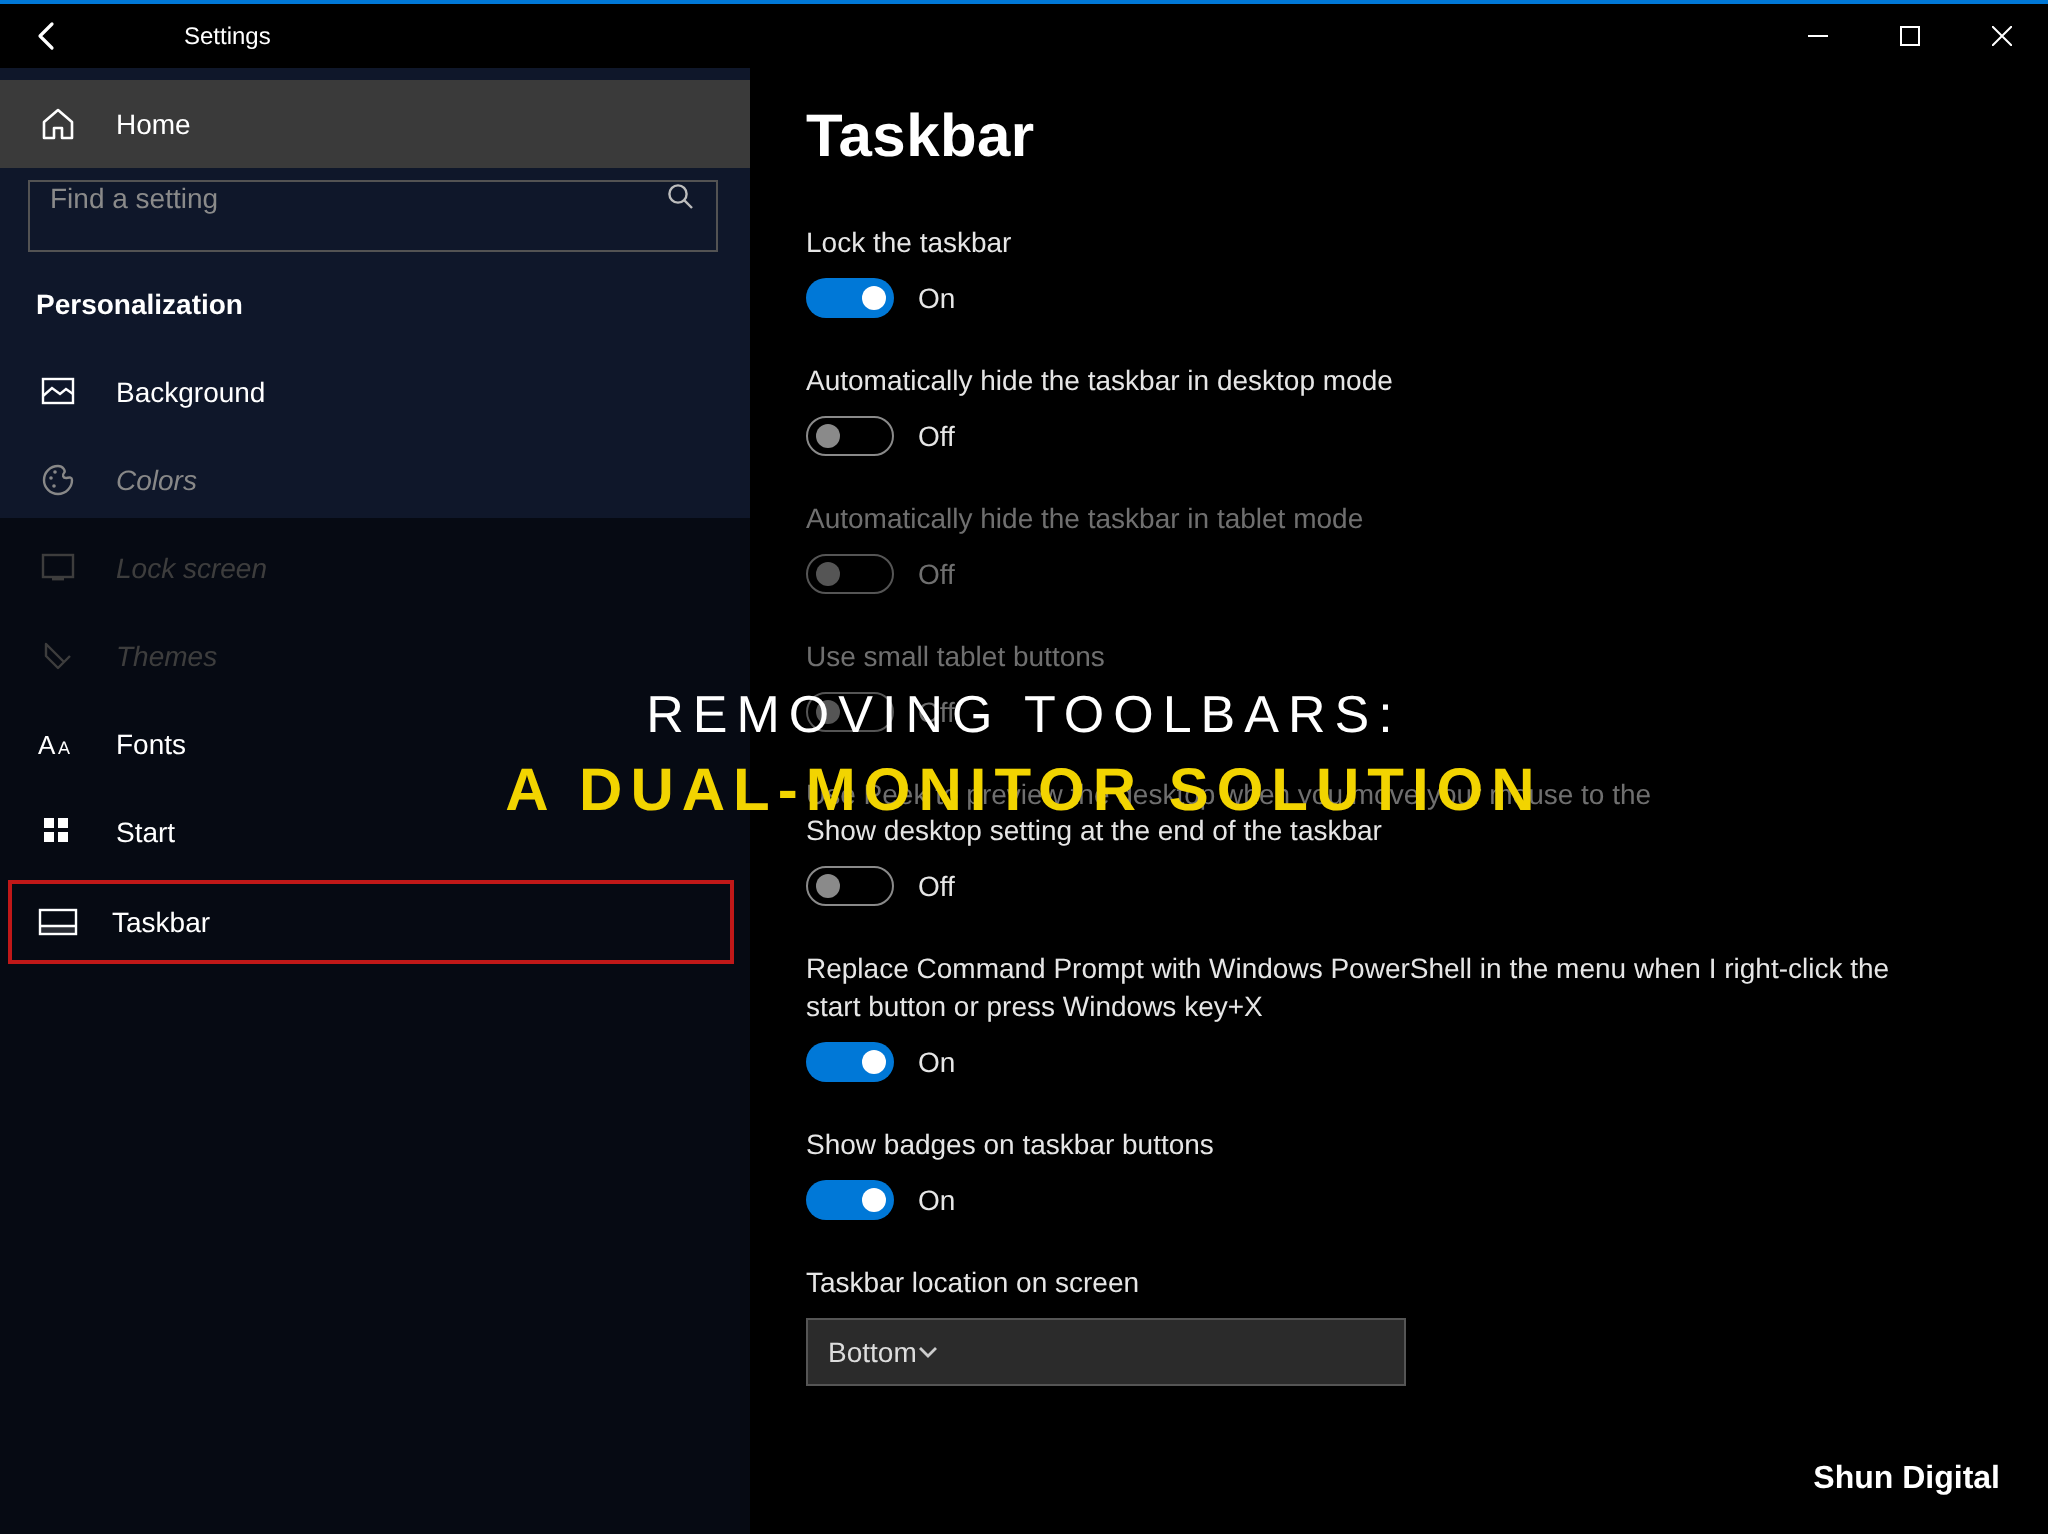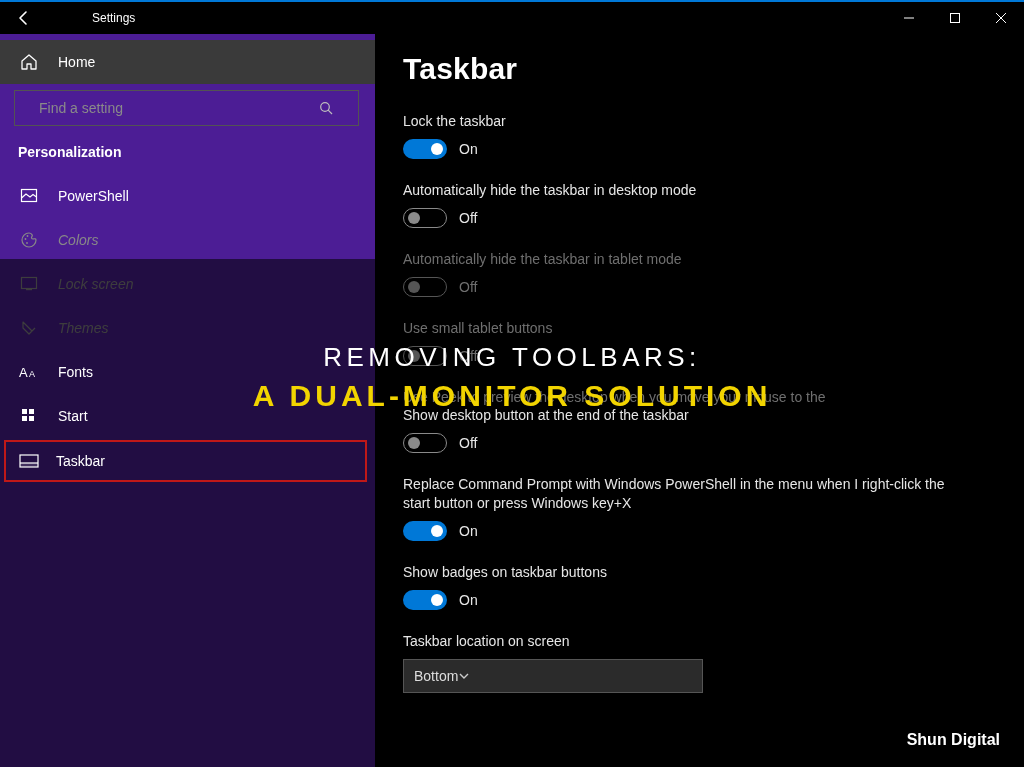--- a/index.html
+++ b/index.html
@@ -4,29 +4,29 @@
 <style>
 * { margin: 0; padding: 0; box-sizing: border-box; font-family: "Segoe UI", Arial, sans-serif; }
 html, body { width: 1024px; height: 767px; background: #000; overflow: hidden; color: #fff; }
 .window { width: 1024px; height: 767px; background: #000; border-top: 2px solid #0078d7; position: relative; }
 .titlebar { height: 32px; display: flex; align-items: center; background: #000; gap: 40px; }
 .back-btn { width: 48px; height: 32px; display: flex; align-items: center; justify-content: center; color: #fff; }
 .title { font-size: 12px; color: #fff; padding-left: 4px; }
 .win-controls { margin-left: auto; display: flex; }
 .win-btn { width: 46px; height: 32px; display: flex; align-items: center; justify-content: center; color: #fff; }
 .body { display: flex; height: calc(100% - 32px); }
-.sidebar { width: 375px; background: #4c1d95; display: flex; flex-direction: column; padding-top: 6px; position: relative; }
+.sidebar { width: 375px; background: #0f172a; display: flex; flex-direction: column; padding-top: 6px; position: relative; }
 .sidebar::after { content:""; position:absolute; left:0; right:0; top:225px; bottom:0; background: rgba(0,0,0,0.55); pointer-events:none; }
 .side-item { display: flex; align-items: center; height: 44px; padding-left: 18px; color: #fff; font-size: 14px; position: relative; }
 .side-item.home { background: #3a3a3a; }
 .side-item .icon-slot { width: 22px; height: 22px; display: flex; align-items: center; justify-content: center; margin-right: 18px; color: #fff; }
 .side-item .icon-slot.dim, .side-item.dim { color: #888; font-style: italic; }
 .side-item.dim .icon-slot { color: #888; }
 .search-wrap { padding: 6px 16px 10px 14px; }
-.search { height: 36px; border: 1px solid #535353; background: transparent; display: flex; align-items: center; padding: 0 24px; color: #aaa; font-size: 14px; }
+.search { height: 36px; border: 1px solid #535353; background: transparent; display: flex; padding: 0 10px; color: #aaa; font-size: 14px; }
 .search span.ph { flex: 1; color: #8a8a8a; }
 .search .sicon { color: #bdbdbd; }
 .section-label { padding: 8px 0 14px 18px; font-size: 14px; color: #fff; font-weight: 600; }
 .side-item.taskbar-sel { border: 2px solid #c01818; height: 42px; margin: 2px 8px 2px 4px; padding-left: 12px; }
 .side-item.taskbar-sel .icon-slot { margin-right: 16px; }
 .content { flex: 1; background: #000; padding: 18px 28px 0 28px; overflow: hidden; position: relative; }
 h1.page-title { font-size: 30px; font-weight: 600; margin-bottom: 26px; letter-spacing: 0.2px; }
 .setting { margin-bottom: 22px; }
 .setting .label { font-size: 14px; color: #e6e6e6; margin-bottom: 8px; line-height: 1.35; max-width: 560px; }
 .setting .label.dim, .setting.dim .label { color: #6f6f6f; }
@@ -106,21 +106,21 @@
 
       <div class="section-label">Personalization</div>
 
       <div class="side-item">
         <span class="icon-slot">
           <svg width="18" height="18" viewBox="0 0 18 18">
               <rect x="1.5" y="2.5" width="15" height="12" stroke="#fff" stroke-width="1.2" fill="none"></rect>
               <path d="M1.5 11 L6 7 L10 10 L13 7.5 L16.5 10" stroke="#fff" stroke-width="1.2" fill="none"></path>
             </svg>
         </span>
-        <span>PowerShell</span>
+        <span>Background</span>
       </div>
 
       <div class="side-item dim">
         <span class="icon-slot">
           <svg width="18" height="18" viewBox="0 0 18 18">
               <path d="M9 2 A7 7 0 1 0 16 9 C16 7 14 8 13 8 C11.5 8 11 6.5 12 5.5 C13 4.5 11.5 2 9 2 Z" stroke="#888" stroke-width="1.2" fill="none"></path>
               <circle cx="5.5" cy="8" r="0.9" fill="#888"></circle>
               <circle cx="7.5" cy="5" r="0.9" fill="#888"></circle>
               <circle cx="7" cy="12" r="0.9" fill="#888"></circle>
             </svg>
@@ -220,21 +220,21 @@
         <div class="toggle-row">
           <div class="toggle off dim">
               <div class="knob"></div>
             </div>
           <div class="toggle-state dim">Off</div>
         </div>
       </div>
 
       <div class="setting">
         <div class="label dim" style="margin-bottom:0;">Use Peek to preview the desktop when you move your mouse to the</div>
-        <div class="label">Show desktop button at the end of the taskbar</div>
+        <div class="label">Show desktop setting at the end of the taskbar</div>
         <div class="toggle-row">
           <div class="toggle off">
               <div class="knob"></div>
             </div>
           <div class="toggle-state">Off</div>
         </div>
       </div>
 
       <div class="setting">
         <div class="label">Replace Command Prompt with Windows PowerShell in the menu when I right-click the start button or press Windows key+X</div>

